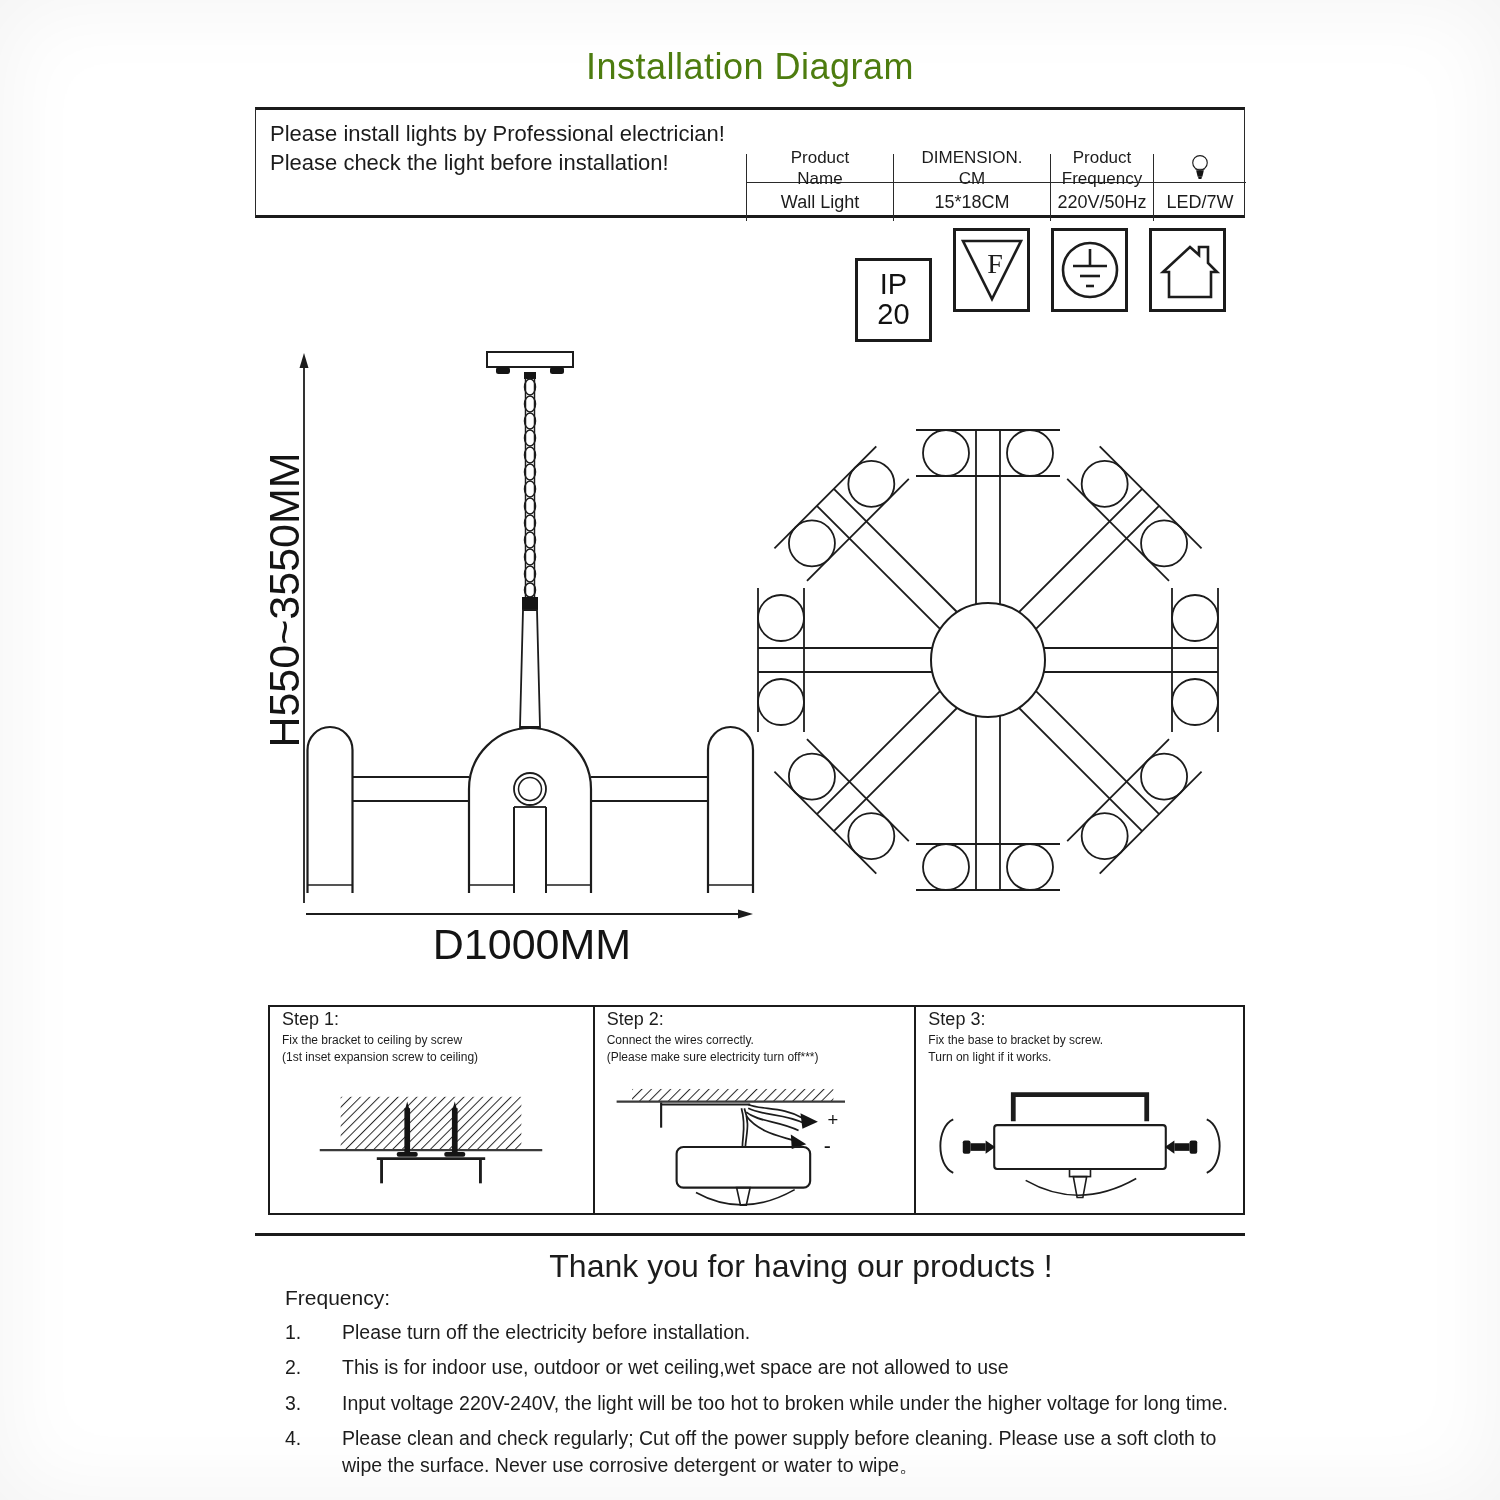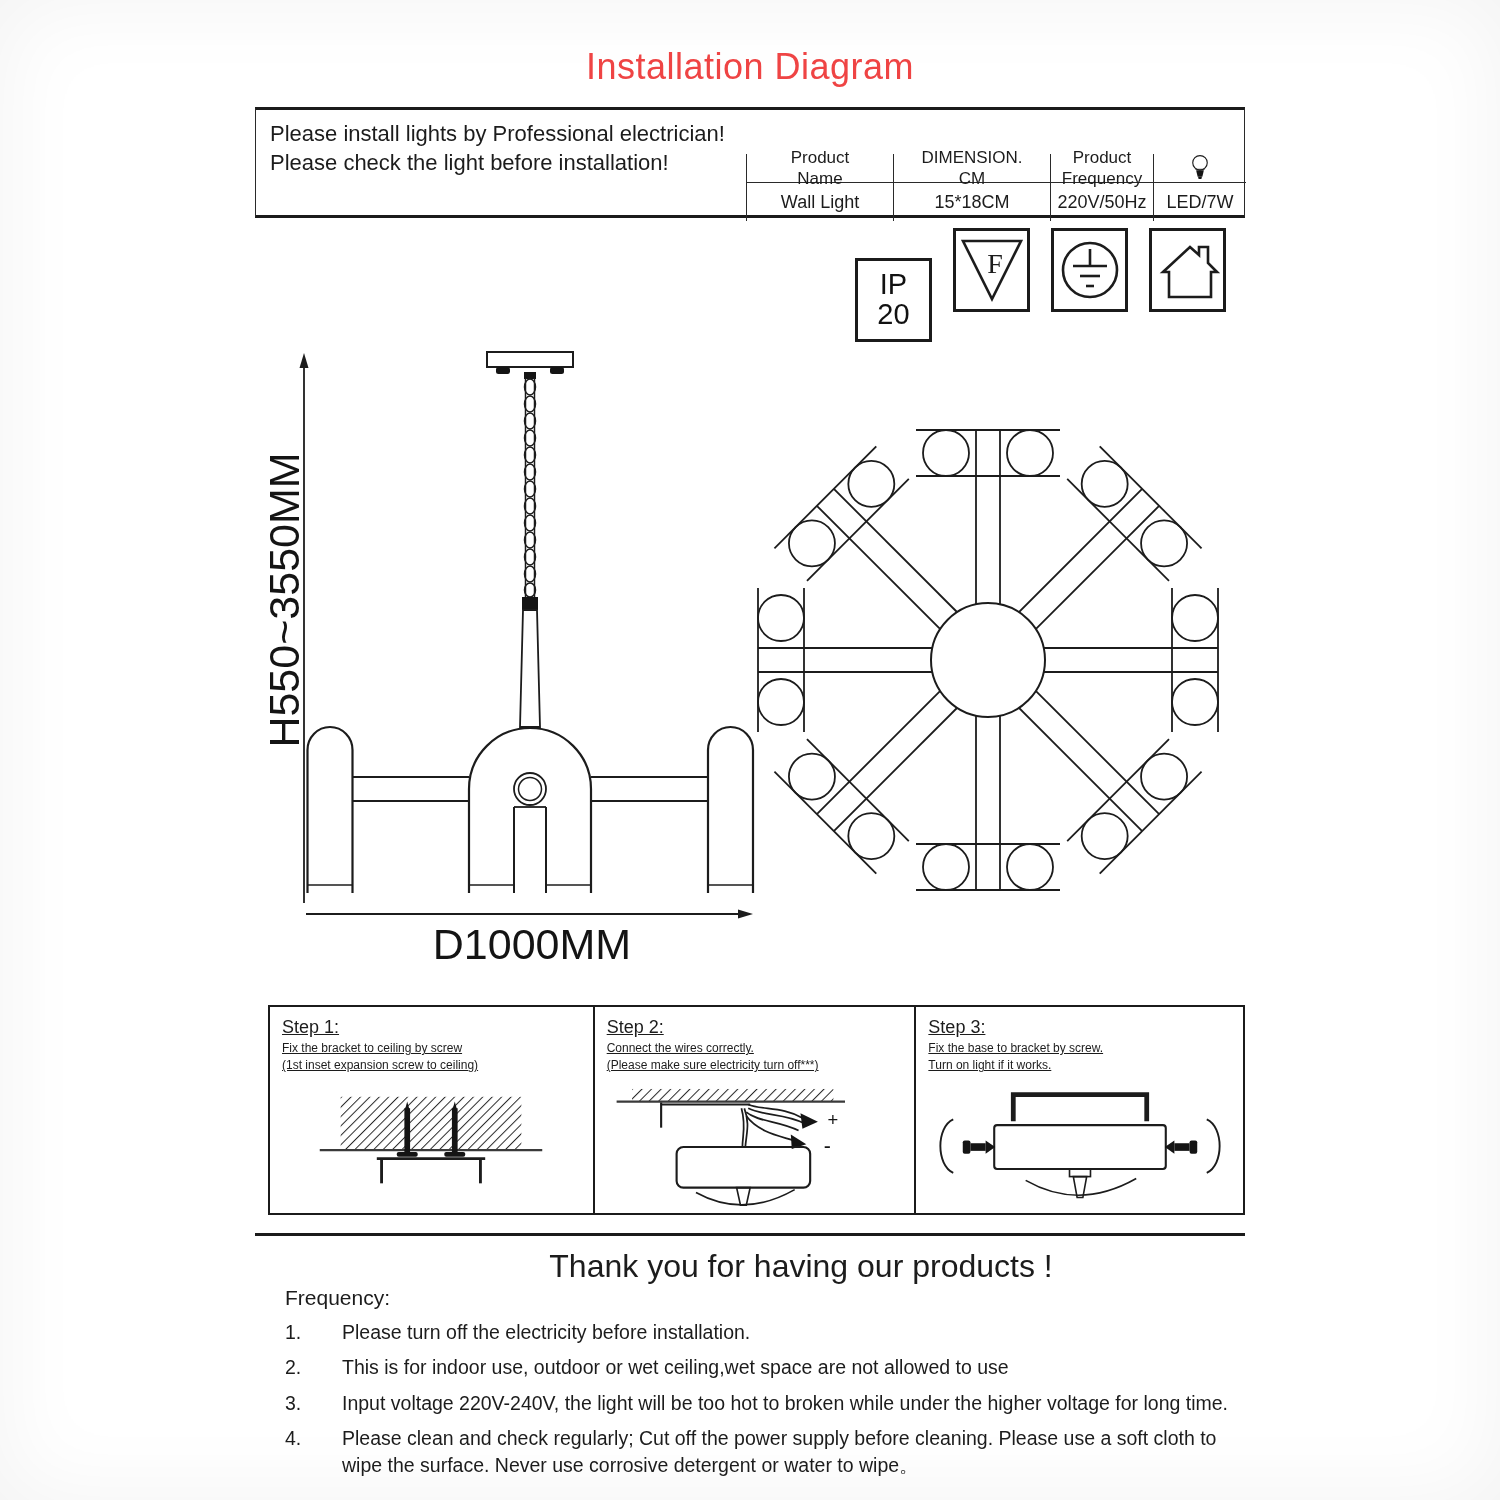--- a/index.html
+++ b/index.html
@@ -13,21 +13,21 @@
     position:relative;width:1500px;height:1500px;
     background:#ffffff;
     box-shadow:inset 0 0 90px rgba(0,0,0,0.05);
     overflow:hidden;
   }
   .abs{position:absolute;}
   
   #title{
     left:0;right:0;top:46px;
     text-align:center;
-    font-size:36px;letter-spacing:0.5px;color:#ef4444;
+    font-size:36px;letter-spacing:0.5px;color:#4d7c0f;
   }
   
   #info-table{
     left:255px;top:107px;width:990px;height:111px;
     display:grid;
     grid-template-columns:490px 147px 157px 103px 93px;
     grid-template-rows:73px 38px;
     border-top:3px solid #1b1b1b;
     border-bottom:3px solid #1b1b1b;
     border-left:1.5px solid #2a2a2a;
@@ -63,22 +63,21 @@
   #steps{
     left:268px;top:1005px;width:977px;height:210px;
     border:2.5px solid #1b1b1b;
     box-sizing:border-box;
     display:flex;
   }
   .step-cell{
     position:relative;
     box-sizing:border-box;
     border-left:2px solid #1b1b1b;
-    padding:10px 0 0 12px;
-    text-decoration:underline;
+    padding:2px 0 0 12px;
   }
   .step-cell.first{border-left:none;}
   .step-title{font-size:18px;margin-bottom:2px;}
   .step-line{font-size:12px;line-height:1.45;white-space:nowrap;}
   .step-art{position:absolute;left:50%;transform:translateX(-50%);bottom:4px;}
   
   #rule{left:255px;top:1233px;width:990px;height:2.5px;background:#1b1b1b;}
   #thanks{left:366px;top:1248px;width:870px;text-align:center;font-size:32px;}
   #attention{left:285px;top:1286px;width:960px;font-size:19.5px;}
   #attention .att-title{font-size:21px;margin-bottom:9px;}

